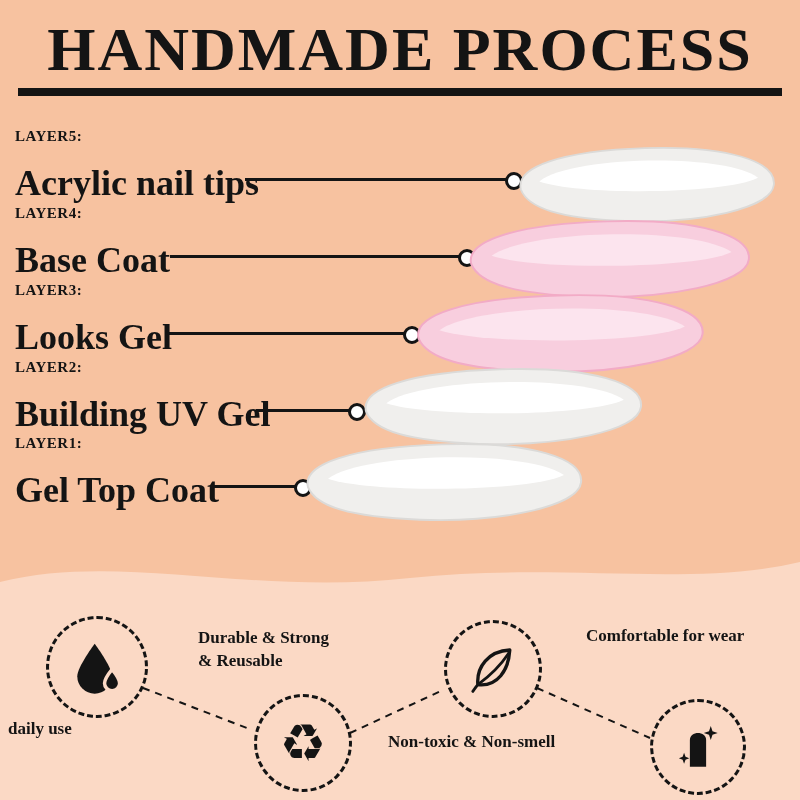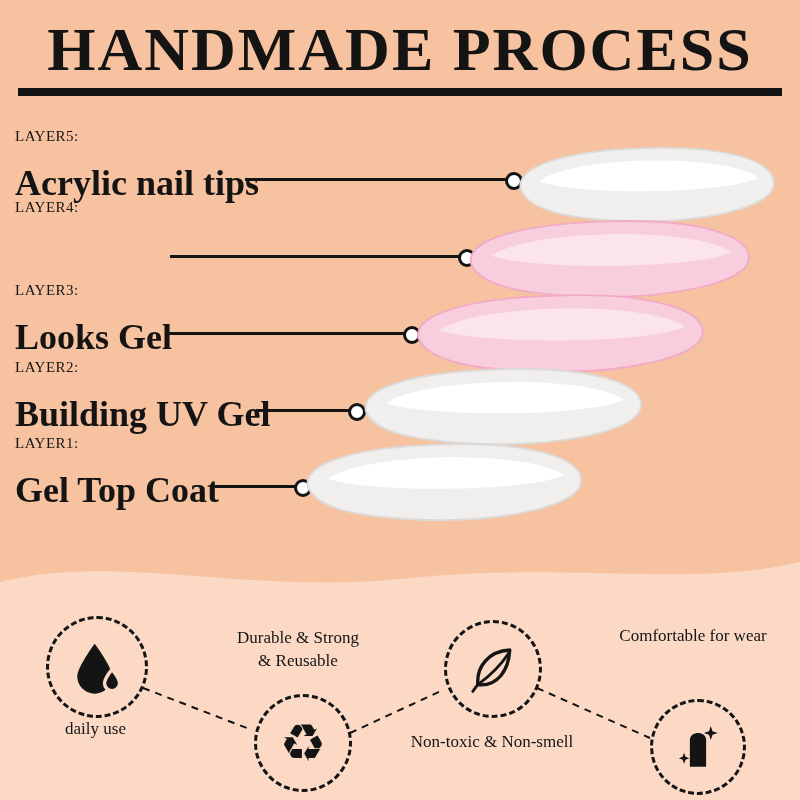--- a/index.html
+++ b/index.html
@@ -10,23 +10,23 @@
     background:var(--bg_top,#f7c2a0);
   }
   .abs{position:absolute}
 
   
   .title{top:14px;left:0;width:100%;text-align:center;font-size:62px;font-weight:bold;letter-spacing:2px;white-space:nowrap}
   .rule{top:88px;left:18px;width:764px;height:8px;background:var(--ink,#141414)}
 
   
   .layer{left:15px}
-  .layer .tag{font-size:15px;font-weight:normal;letter-spacing:.5px}
+  .layer .tag{font-size:15px;font-weight:bold;letter-spacing:.5px}
   .layer .lname{font-size:36px;font-weight:bold;margin-top:17px;white-space:nowrap}
-  #layer5{top:128px}#layer4{top:199px}#layer3{top:282px}#layer2{top:359px}#layer1{top:435px}
+  #layer5{top:128px}#layer4{top:205px}#layer3{top:282px}#layer2{top:359px}#layer1{top:435px}
 
   
   .conn{height:0;border-top:3px solid var(--ink,#141414)}
   .conn .dot{position:absolute;right:-16px;top:-9px;width:12px;height:12px;border:3px solid var(--ink,#141414);border-radius:50%;background:#fff}
   #conn5{top:178px;left:245px;width:262px}
   #conn4{top:255px;left:170px;width:290px}
   #conn3{top:332px;left:167px;width:238px}
   #conn2{top:409px;left:256px;width:94px}
   #conn1{top:485px;left:212px;width:84px}
 
@@ -46,21 +46,21 @@
   .bottom-bg{top:540px;left:0;width:800px;height:260px}
   .bottom-bg svg{display:block;width:100%;height:100%}
   .dashes{top:560px;left:0;width:800px;height:240px;pointer-events:none}
 
   .fcircle{border:3px dashed var(--ink,#141414);border-radius:50%;display:flex;align-items:center;justify-content:center}
   #fc1{top:616px;left:46px;width:96px;height:96px}
   #fc2{top:694px;left:254px;width:92px;height:92px}
   #fc3{top:620px;left:444px;width:92px;height:92px}
   #fc4{top:699px;left:650px;width:90px;height:90px}
 
-  .flabel{font-weight:normal;font-size:17px;text-align:center;line-height:1.35}
+  .flabel{font-weight:bold;font-size:17px;text-align:left;line-height:1.35}
   .flabel span{display:block}
   #fl1{top:718px;left:8px;width:175px}
   #fl2{top:627px;left:198px;width:200px}
   #fl3{top:731px;left:388px;width:208px}
   #fl4{top:625px;left:586px;width:214px}
 
   .icon-drop,.icon-nail{width:58px;height:58px}
   .icon-leaf{width:56px;height:56px}
   .icon-recycle{font-family:"DejaVu Sans",sans-serif;font-size:52px;line-height:1}
 </style>
@@ -77,20 +77,21 @@
 
   <div class="abs title">HANDMADE PROCESS</div>
   <div class="abs rule"></div>
 
   <div class="abs layer" id="layer5">
     <div class="tag">LAYER5:</div>
     <div class="lname">Acrylic nail tips</div>
   </div>
   <div class="abs layer" id="layer4">
     <div class="tag">LAYER4:</div>
+    <div class="lname">Base Coat</div>
   </div>
   <div class="abs layer" id="layer3">
     <div class="tag">LAYER3:</div>
     <div class="lname">Looks Gel</div>
   </div>
   <div class="abs layer" id="layer2">
     <div class="tag">LAYER2:</div>
     <div class="lname">Building UV Gel</div>
   </div>
   <div class="abs layer" id="layer1">

